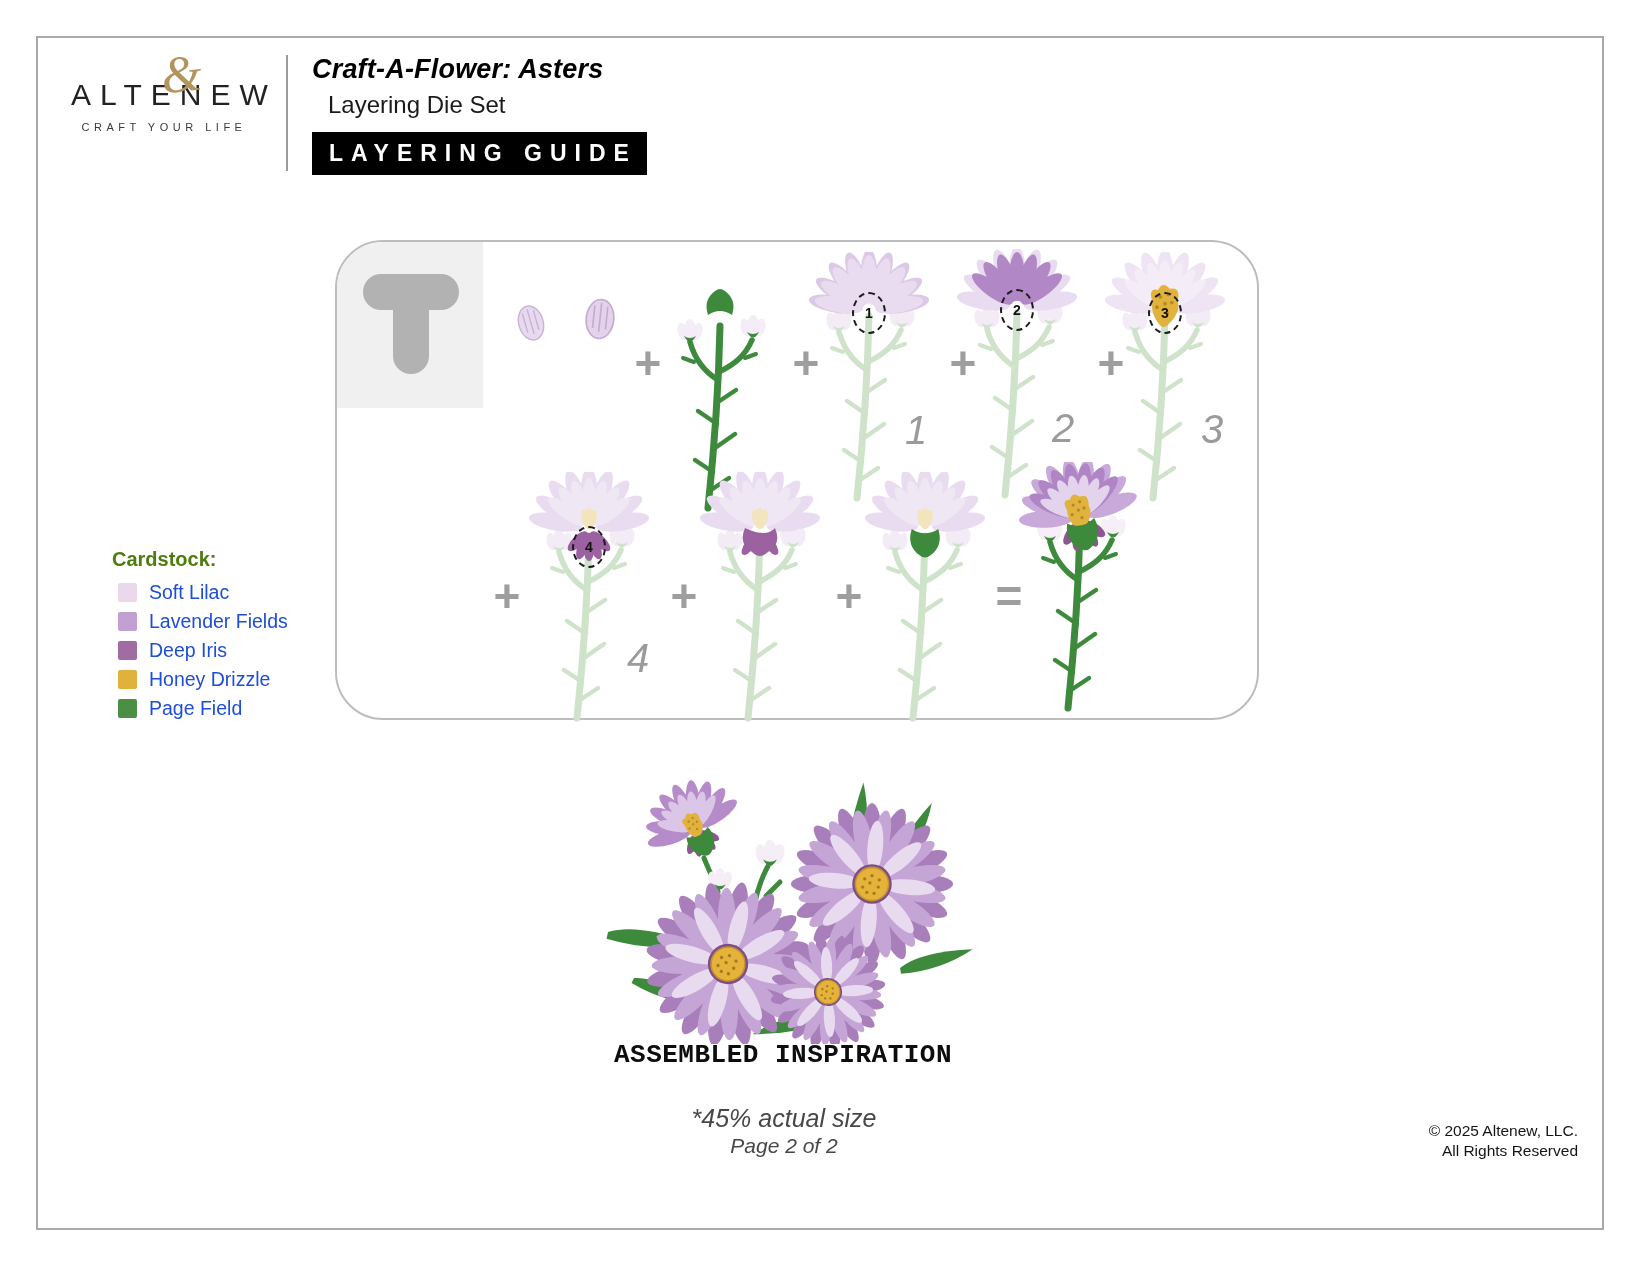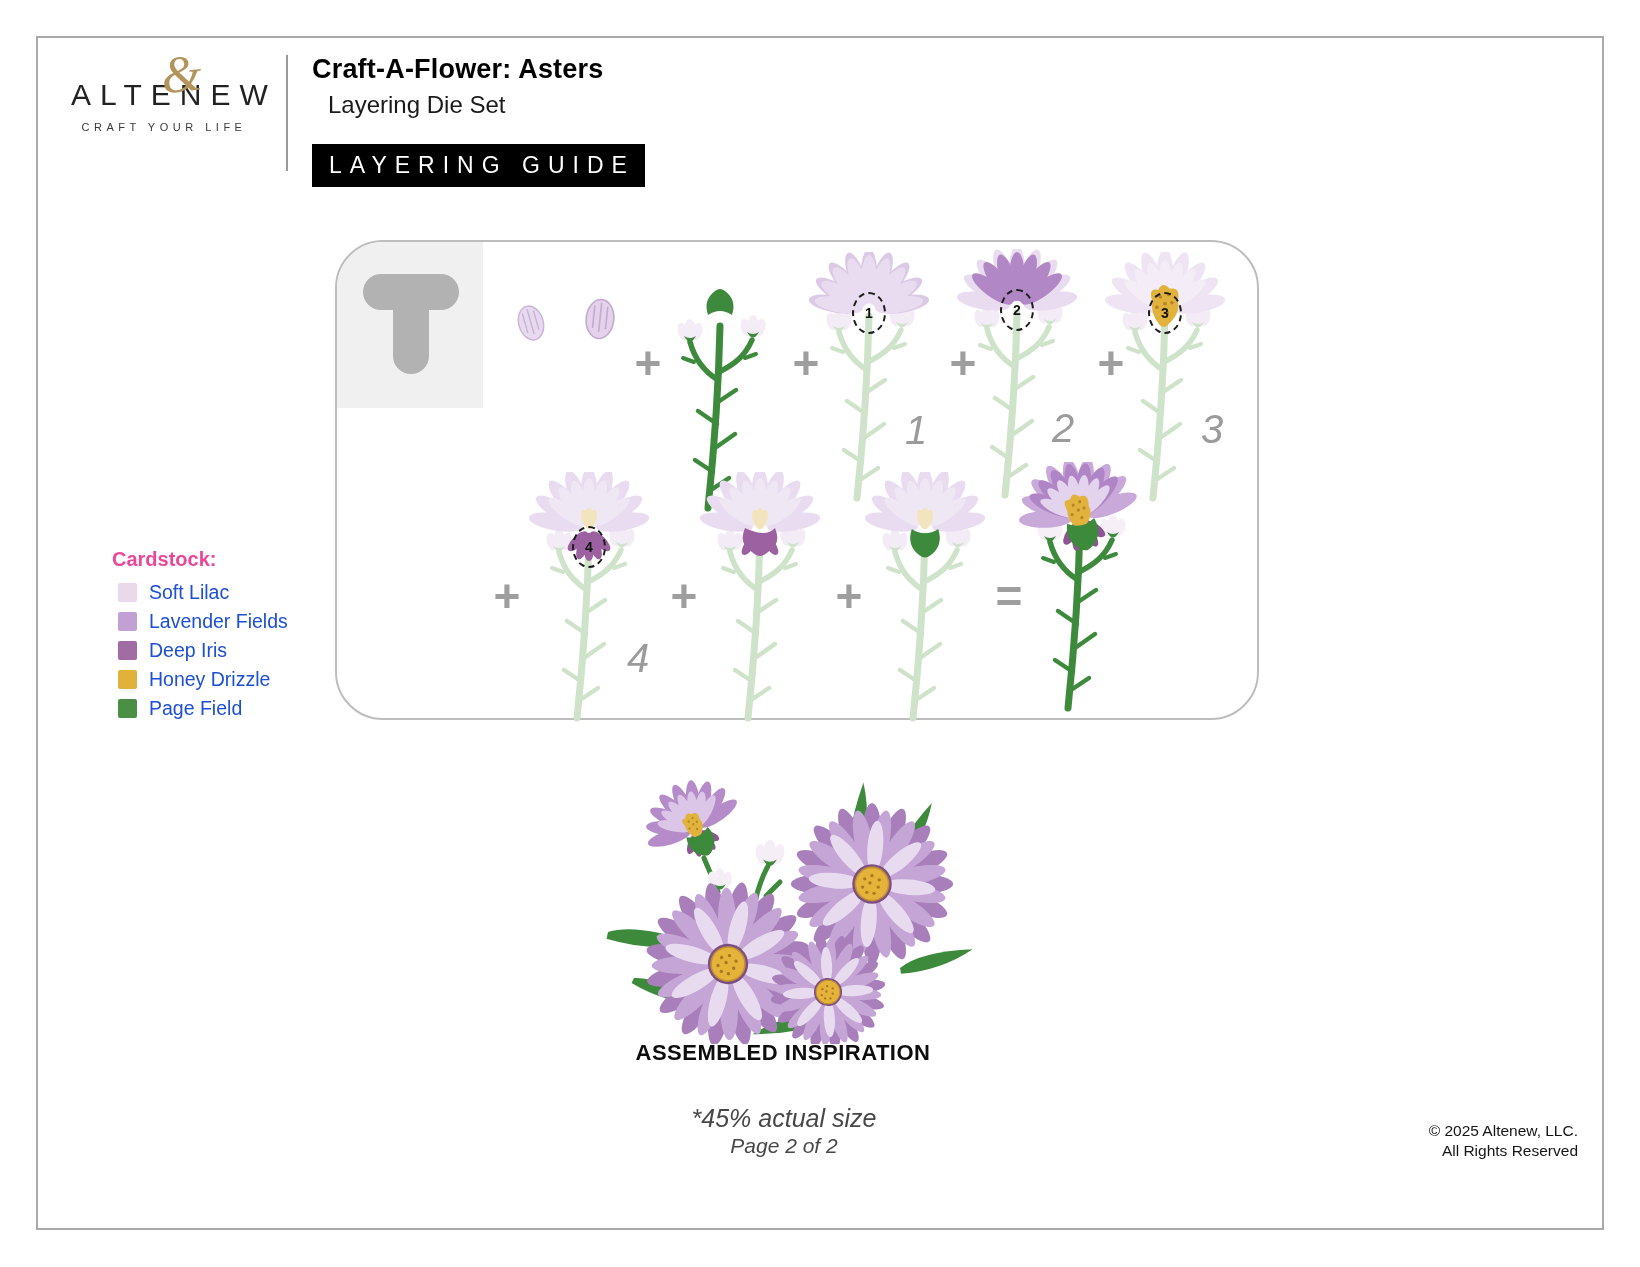--- a/index.html
+++ b/index.html
@@ -9,27 +9,27 @@
         border:2px solid #a9a9a9;background:#fff;}
   
   .brand{position:absolute;left:62px;top:78px;width:200px;text-align:center;}
   .brand-name{position:relative;font-size:30px;letter-spacing:9px;padding-left:9px;
         color:#222;font-weight:400;z-index:1;}
   .brand-flourish{position:absolute;left:99px;top:-30px;font-family:"Liberation Serif",serif;
         font-style:italic;font-size:52px;color:#b3945c;transform:rotate(-6deg);z-index:0;line-height:1;}
   .brand-tagline{margin-top:9px;font-size:11px;letter-spacing:4.5px;color:#3a3a3a;padding-left:4px;}
   .header-divider{position:absolute;left:286px;top:55px;width:2px;height:116px;background:#9a9a9a;}
   .title-block{position:absolute;left:312px;top:54px;}
-  .doc-title{margin:0;font-size:27px;font-weight:800;color:#000;letter-spacing:.2px;}
+  .doc-title{margin:0;font-size:27px;font-weight:800;color:#000;letter-spacing:.2px;font-style:italic;}
   .doc-subtitle{margin:6px 0 0 16px;font-size:24px;font-weight:400;color:#1a1a1a;}
-  .badge{display:inline-block;margin-top:25px;background:#000;color:#fff;
-        font-size:23px;letter-spacing:8px;padding:8px 10px 8px 17px;font-weight:400;}
+  .badge{display:inline-block;margin-top:13px;background:#000;color:#fff;
+        font-size:23px;letter-spacing:8px;padding:8px 10px 8px 17px;font-weight:700;}
   
   .legend{position:absolute;left:112px;top:548px;}
-  .legend-heading{font-size:20px;font-weight:700;color:#ec4899;margin-bottom:7px;}
+  .legend-heading{font-size:20px;font-weight:700;color:#4d7c0f;margin-bottom:7px;}
   .legend-item{display:flex;align-items:center;height:29px;}
   .swatch{width:19px;height:19px;border-radius:2px;margin:0 12px 0 6px;flex:0 0 auto;}
   .legend-label{font-size:19.5px;color:#1d4ed8;}
   
   .panel{position:absolute;left:335px;top:240px;width:920px;height:476px;
         border:2px solid #bdbdbd;border-radius:48px;background:#fff;}
   .graybox{position:absolute;left:0;top:0;width:146px;height:166px;background:#f0f0f0;
         border-top-left-radius:46px;}
   .die-svg{position:absolute;left:14px;top:18px;}
   .stepflower{position:absolute;width:150px;height:250px;}
@@ -37,21 +37,21 @@
   .op{position:absolute;transform:translate(-50%,-50%);font-size:46px;font-weight:600;
       color:#9e9e9e;line-height:1;}
   .step-num{position:absolute;transform:translate(-50%,-50%);font-size:40px;font-style:italic;
       color:#9b9b9b;font-weight:400;}
   .callout{position:absolute;width:34px;height:42px;border:2.5px dashed #1c1c1c;border-radius:50%;
       display:flex;align-items:center;justify-content:center;box-sizing:border-box;}
   .callout span{font-size:14px;font-weight:700;color:#111;}
   
   .bouquet{position:absolute;left:600px;top:772px;}
   .caption{position:absolute;left:783px;top:1040px;transform:translateX(-50%);
-      font-size:22px;font-weight:700;letter-spacing:.5px;color:#0d0d0d;white-space:nowrap;}
+      font-size:26px;font-weight:700;letter-spacing:.5px;color:#0d0d0d;white-space:nowrap;font-family:Liberation Mono, monospace;}
   .scale-note{position:absolute;left:784px;top:1104px;transform:translateX(-50%);
       font-size:25px;font-style:italic;color:#474747;white-space:nowrap;}
   .page-note{position:absolute;left:784px;top:1134px;transform:translateX(-50%);
       font-size:21px;font-style:italic;color:#474747;white-space:nowrap;}
   .copyright{position:absolute;left:1285px;top:1121px;width:293px;text-align:right;
       font-size:15.5px;color:#151515;line-height:1.32;}
 </style>
 </head>
 <body>
 

